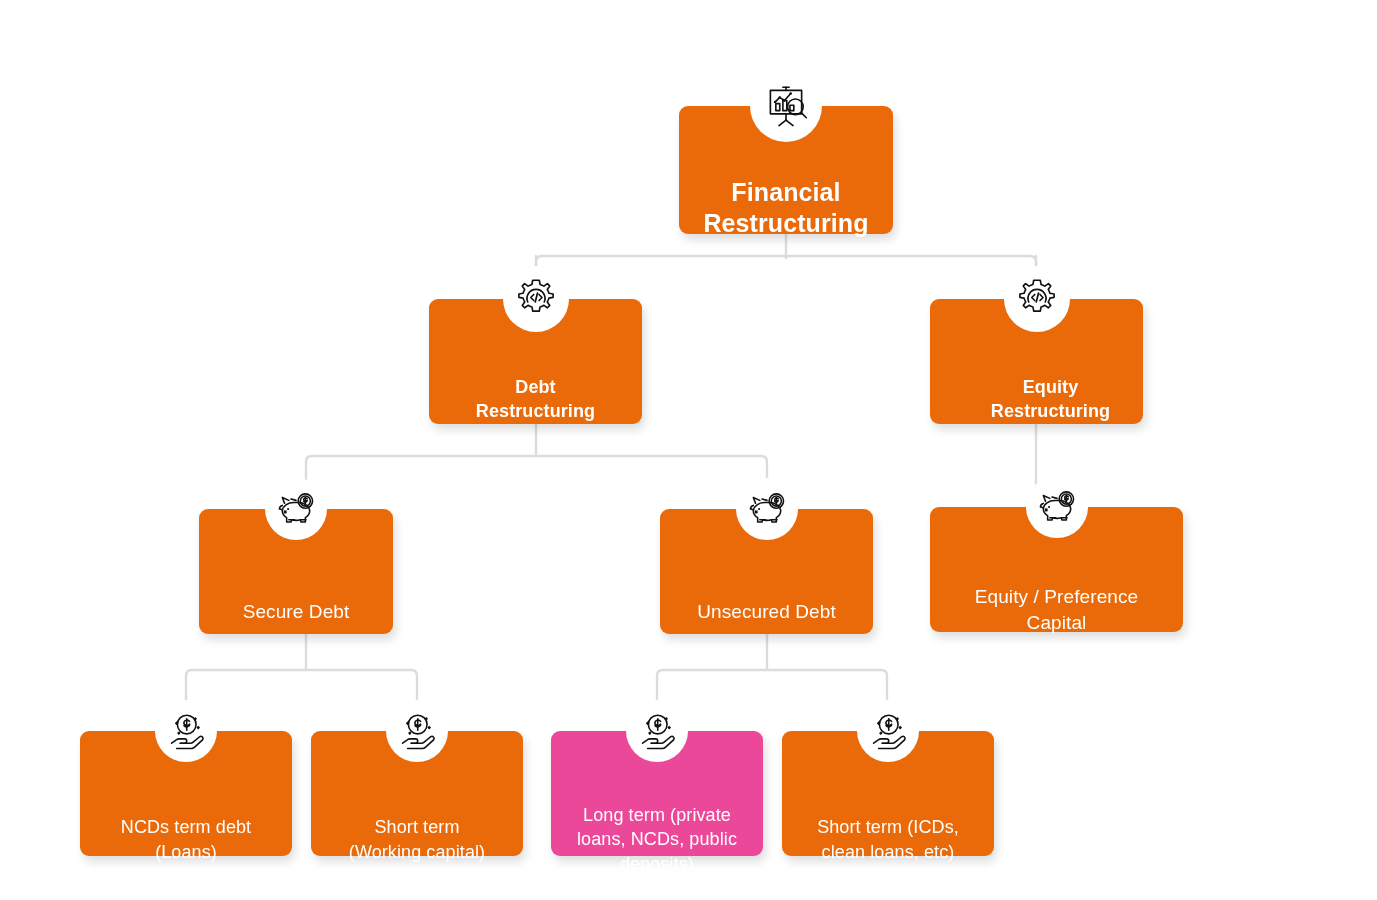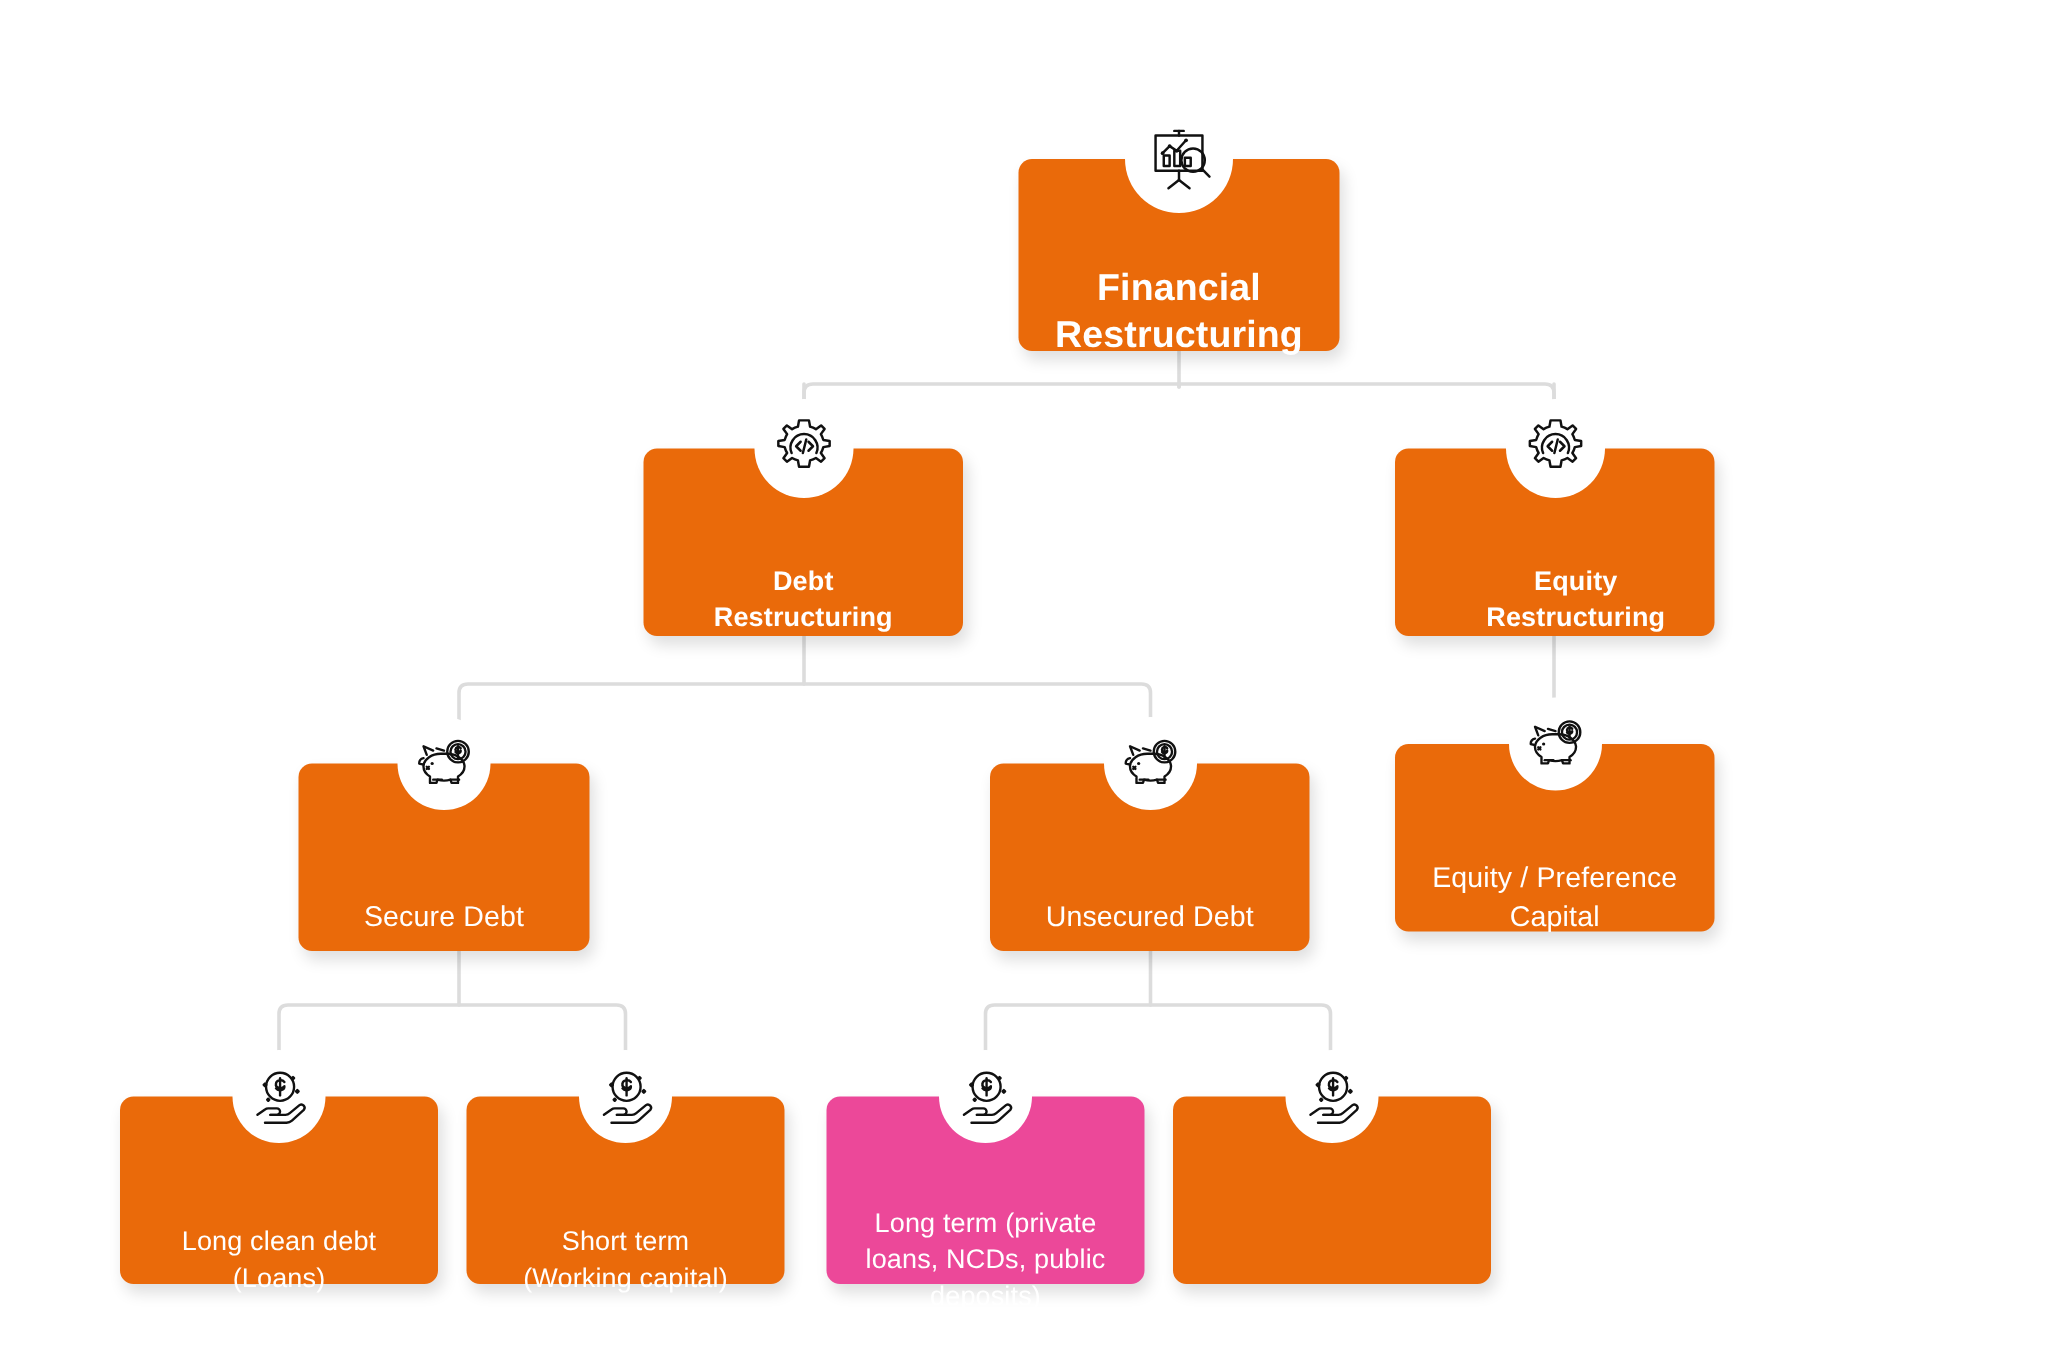--- a/index.html
+++ b/index.html
@@ -190,21 +190,21 @@
         <circle cx="45" cy="21" r="7"></circle>
         <path d="M45 16 v10"></path>
         <path d="M47.5 17.8 a2.6 2.2 0 0 0-4.8 1 a2.6 2.2 0 0 0 4.8 1.4 a2.6 2.2 0 0 1-4.8 1.2"></path>
         <path d="M22 47 h8"></path>
         <path d="M38 47 h8"></path>
       </svg>
     </span>
     <span class="node-label">Unsecured Debt</span>
   </div>
 
-  <div class="node level-2" style="left: 930px; top: 496px; width: 213px; height: 125px; background: rgb(234, 106, 10); align-items: center;">
+  <div class="node level-2" style="left: 930px; top: 507px; width: 253px; height: 125px; background: rgb(234, 106, 10); align-items: center;">
     <span class="icon-badge badge-sm">
       <svg viewBox="0 0 64 64" width="46" height="46" fill="none" stroke="#111111" stroke-width="2.2" stroke-linecap="round" stroke-linejoin="round">
         <path d="M13 34 a16 12 0 0 1 16-11 h6 a16 12 0 0 1 16 11 a16 12 0 0 1-6 10 l0 6 -6 0 -1-3 a22 22 0 0 1-12 0 l-1 3 -6 0 0-6 a16 12 0 0 1-6-10 z"></path>
         <path d="M13 33 l-4-1 a5 5 0 0 1 4-5"></path>
         <path d="M16 24 l-3-8 9 4"></path>
         <path d="M25 18 l7 2"></path>
         <circle cx="21" cy="32" r="1.5" fill="#111111" stroke="none"></circle>
         <path d="M18 35 l-2 2 m0-2 l2 2"></path>
         <circle cx="45" cy="21" r="10"></circle>
         <circle cx="45" cy="21" r="7"></circle>
@@ -225,21 +225,21 @@
         <path d="M33 15 v16"></path>
         <path d="M37 18.6 a4.2 3.4 0 0 0-7.8 1.6 a4.2 3.4 0 0 0 7.8 2.3 a4.2 3.4 0 0 1-7.8 2 "></path>
         <path d="M12 49 l7-5 a5 5 0 0 1 3-1 h8 a3 3 0 0 1 0 6 h-6"></path>
         <path d="M24 49 h14 a6 6 0 0 0 4-1.6 l9-7.4 a3 3 0 0 1 4 4.4 l-11 10 a8 8 0 0 1-5 2 h-20"></path>
         <path d="M19 20 l1.2 1.2 -1.2 1.2 -1.2-1.2 z"></path>
         <path d="M49 26 l1.2 1.2 -1.2 1.2 -1.2-1.2 z"></path>
         <path d="M22 34 l1 1 -1 1 -1-1 z"></path>
         <path d="M45 14 l1 1 -1 1 -1-1 z"></path>
       </svg>
     </span>
-    <span class="node-label">Long clean debt
+    <span class="node-label">NCDs term debt
 (Loans)</span>
   </div>
 
   <div class="node level-3" style="left: 311px; top: 731px; width: 212px; height: 125px; background: rgb(234, 106, 10);">
     <span class="icon-badge badge-sm">
       <svg viewBox="0 0 64 64" width="46" height="46" fill="none" stroke="#111111" stroke-width="2.2" stroke-linecap="round" stroke-linejoin="round">
         <circle cx="33" cy="23" r="13"></circle>
         <path d="M33 15 v16"></path>
         <path d="M37 18.6 a4.2 3.4 0 0 0-7.8 1.6 a4.2 3.4 0 0 0 7.8 2.3 a4.2 3.4 0 0 1-7.8 2 "></path>
         <path d="M12 49 l7-5 a5 5 0 0 1 3-1 h8 a3 3 0 0 1 0 6 h-6"></path>
@@ -280,15 +280,17 @@
         <path d="M33 15 v16"></path>
         <path d="M37 18.6 a4.2 3.4 0 0 0-7.8 1.6 a4.2 3.4 0 0 0 7.8 2.3 a4.2 3.4 0 0 1-7.8 2 "></path>
         <path d="M12 49 l7-5 a5 5 0 0 1 3-1 h8 a3 3 0 0 1 0 6 h-6"></path>
         <path d="M24 49 h14 a6 6 0 0 0 4-1.6 l9-7.4 a3 3 0 0 1 4 4.4 l-11 10 a8 8 0 0 1-5 2 h-20"></path>
         <path d="M19 20 l1.2 1.2 -1.2 1.2 -1.2-1.2 z"></path>
         <path d="M49 26 l1.2 1.2 -1.2 1.2 -1.2-1.2 z"></path>
         <path d="M22 34 l1 1 -1 1 -1-1 z"></path>
         <path d="M45 14 l1 1 -1 1 -1-1 z"></path>
       </svg>
     </span>
+    <span class="node-label">Short term (ICDs,
+clean loans, etc)</span>
   </div>
 
 </div>
 
 </body></html>

